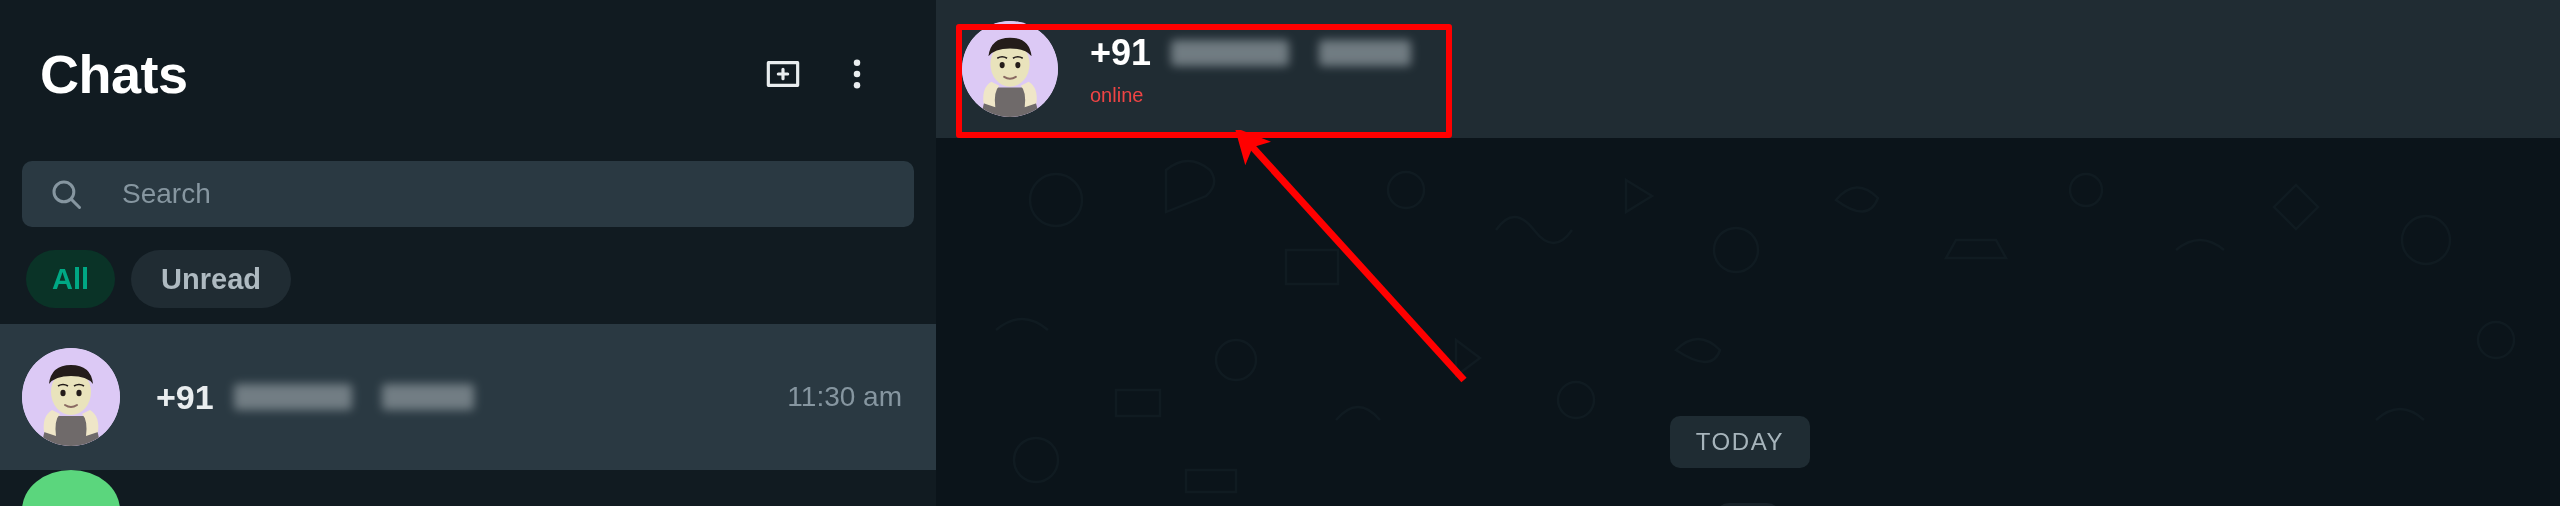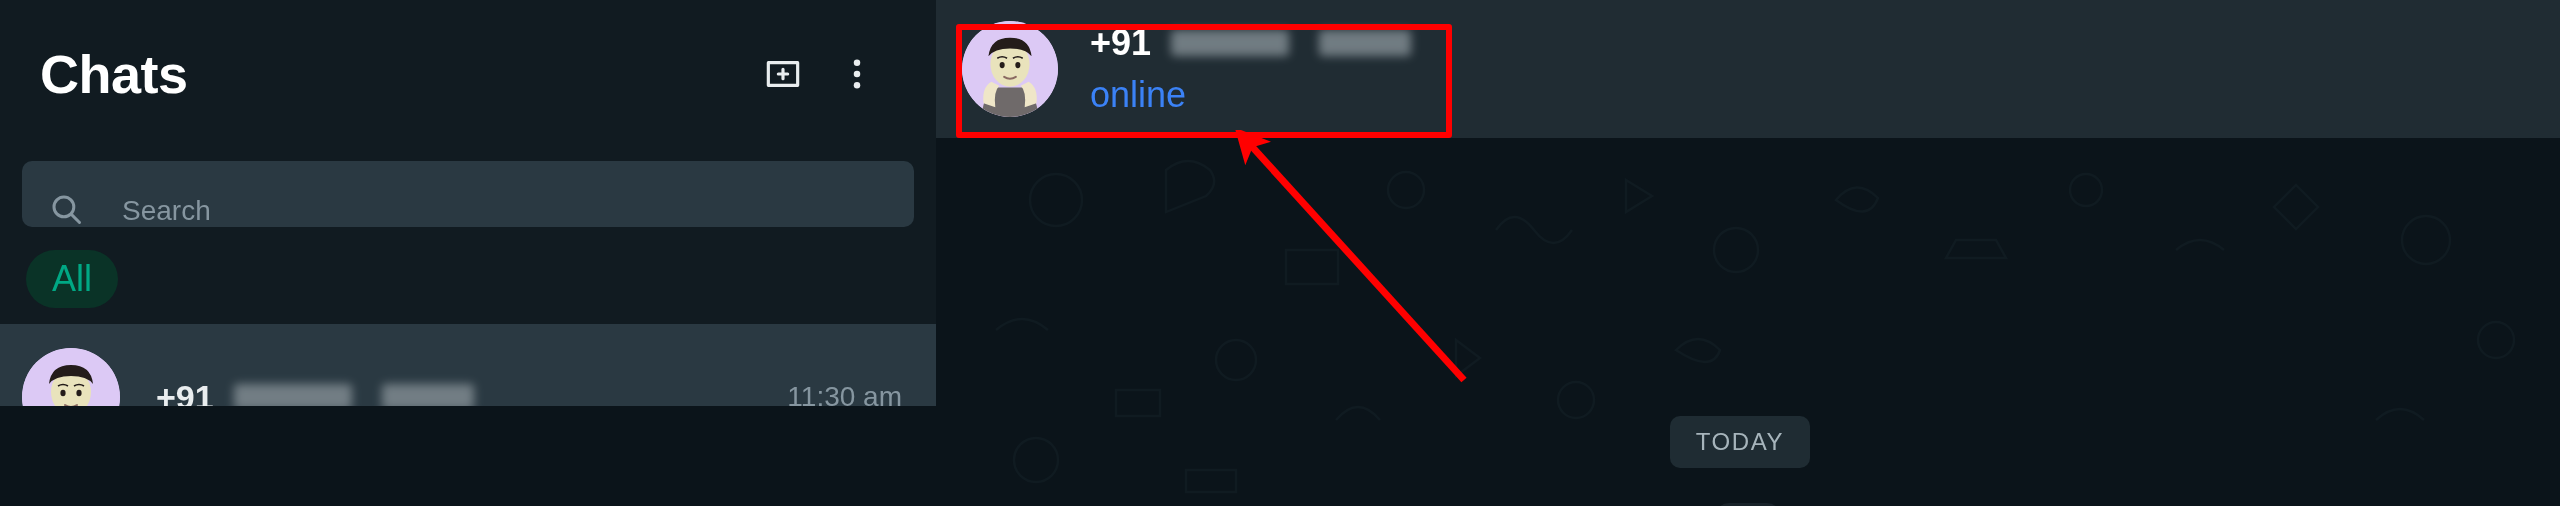--- a/index.html
+++ b/index.html
@@ -7,21 +7,21 @@
     width: 2560px; height: 506px;
     overflow: hidden;
     background: #0b141a;
     font-family: "Liberation Sans", sans-serif;
   }
   #app { position: relative; width: 2560px; height: 506px; display: flex; }
 
   
   #sidebar {
     position: relative;
-    width: 936px; height: 406px;
+    width: 936px; height: 506px;
     background: #111b21;
     flex: 0 0 936px;
     overflow: hidden;
   }
   #sidebar-header {
     height: 148px;
     display: flex; align-items: center;
     padding: 0 42px 0 40px;
   }
   #panel-title {
@@ -35,41 +35,42 @@
     border-radius: 50%;
     cursor: pointer;
   }
   .hdr-icon-btn svg { display: block; }
 
   #search-wrap { padding: 0 22px; height: 92px; display: flex; align-items: center; }
   #search-box {
     width: 100%; height: 66px;
     background: #2a3942;
     border-radius: 10px;
-    display: flex; align-items: flex-end;
+    display: flex; align-items: center;
     padding: 0 18px;
   }
   #search-icon-box { width: 52px; display: flex; align-items: center; justify-content: center; }
   #search-input-text {
     font-size: 28px; color: #8696a0;
     padding-left: 30px;
     white-space: nowrap;
   }
 
   #filters { display: flex; align-items: center; gap: 16px; padding: 14px 22px 20px 26px; height: 84px; }
   .chip {
     height: 58px;
     padding: 0 30px;
     border-radius: 29px;
     background: #202c33;
     color: #aebac1;
-    font-size: 36px;
+    font-size: 29px;
     display: flex; align-items: center; justify-content: center;
     white-space: nowrap;
     cursor: pointer;
+    font-weight: bold;
   }
   .chip.active { background: #0a3327; color: #00a884; padding: 0 26px; }
 
   
   #chat-list { position: relative; }
   .chat-row {
     height: 146px;
     display: flex; align-items: center;
     padding: 0 34px 0 22px;
     cursor: pointer;
@@ -126,21 +127,21 @@
     padding-left: 26px;
   }
   #chat-header-avatar {
     width: 96px; height: 96px; border-radius: 50%;
     background: #dcc9f5; position: relative; overflow: hidden;
     flex: 0 0 96px;
   }
   #chat-header-text { padding-left: 32px; }
   #chat-header-line1 { display: flex; align-items: center; }
   #chat-header-name { font-size: 36px; font-weight: bold; color: #ffffff; }
-  #chat-presence { font-size: 36px; color: #3b82f6; margin-top: 10px; }
+  #chat-presence { font-size: 20px; color: #ef4444; margin-top: 10px; }
 
   #messages-area { position: relative; height: 368px; }
   #day-divider {
     position: absolute;
     left: 0; right: 16px; top: 278px;
     display: flex; justify-content: center;
   }
   #day-pill {
     background: #1f2c33;
     color: #a6b4bb;
@@ -220,20 +221,21 @@
             <circle cx="10.6" cy="10.6" r="6.6"></circle>
             <path d="M15.6 15.6 L21 21"></path>
           </svg>
         </div>
         <div id="search-input-text">Search</div>
       </div>
     </div>
 
     <div id="filters">
       <div class="chip active">All</div>
+      <div class="chip">Unread</div>
     </div>
 
     <div id="chat-list">
       <div class="chat-row selected">
         <div class="avatar">
           <svg width="98" height="98" viewBox="0 0 98 98">
             <circle cx="49" cy="49" r="49" fill="#dcc9f5"></circle>
             <path d="M20 98 Q22 74 34 68 L64 68 Q76 74 78 98 Z" fill="#6f6a6a"></path>
             <path d="M30 62 q-10 6 -8 22 l12 4 q-2 -16 4 -22 z" fill="#efe6c8"></path>
             <path d="M68 62 q10 6 8 22 l-12 4 q2 -16 -4 -22 z" fill="#efe6c8"></path>

